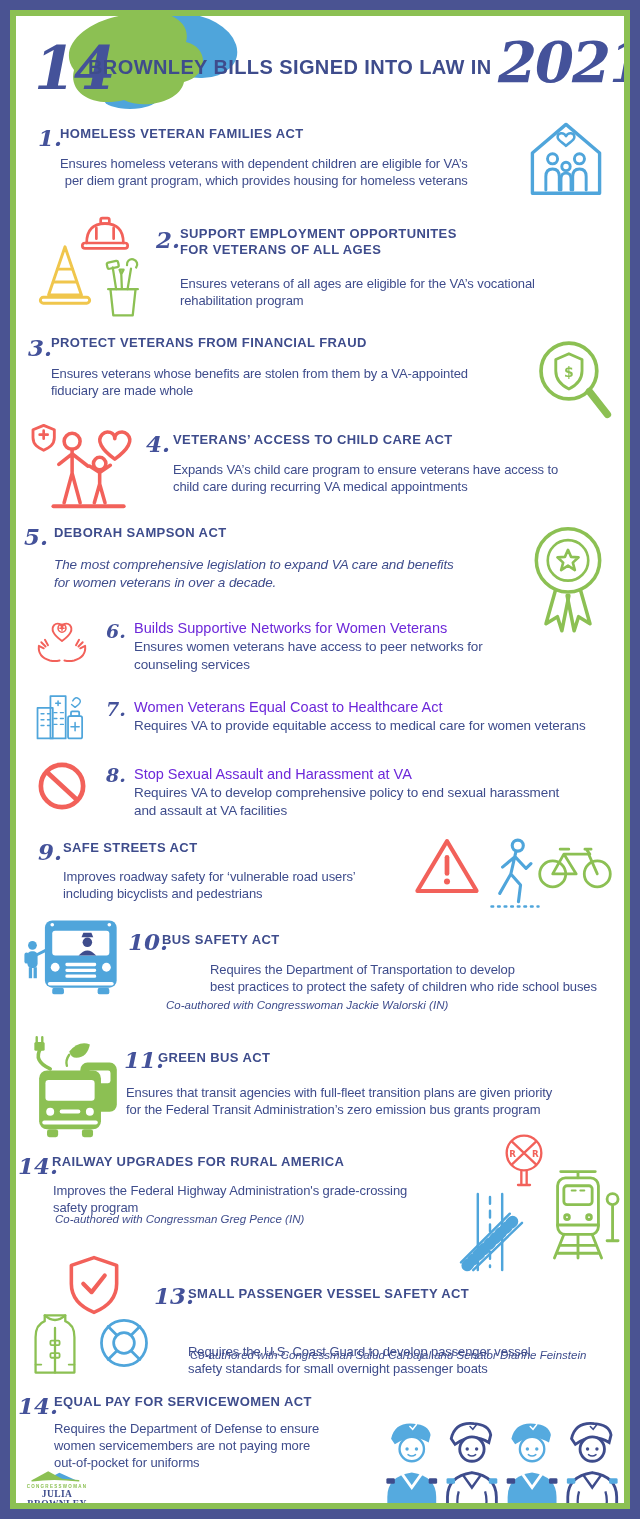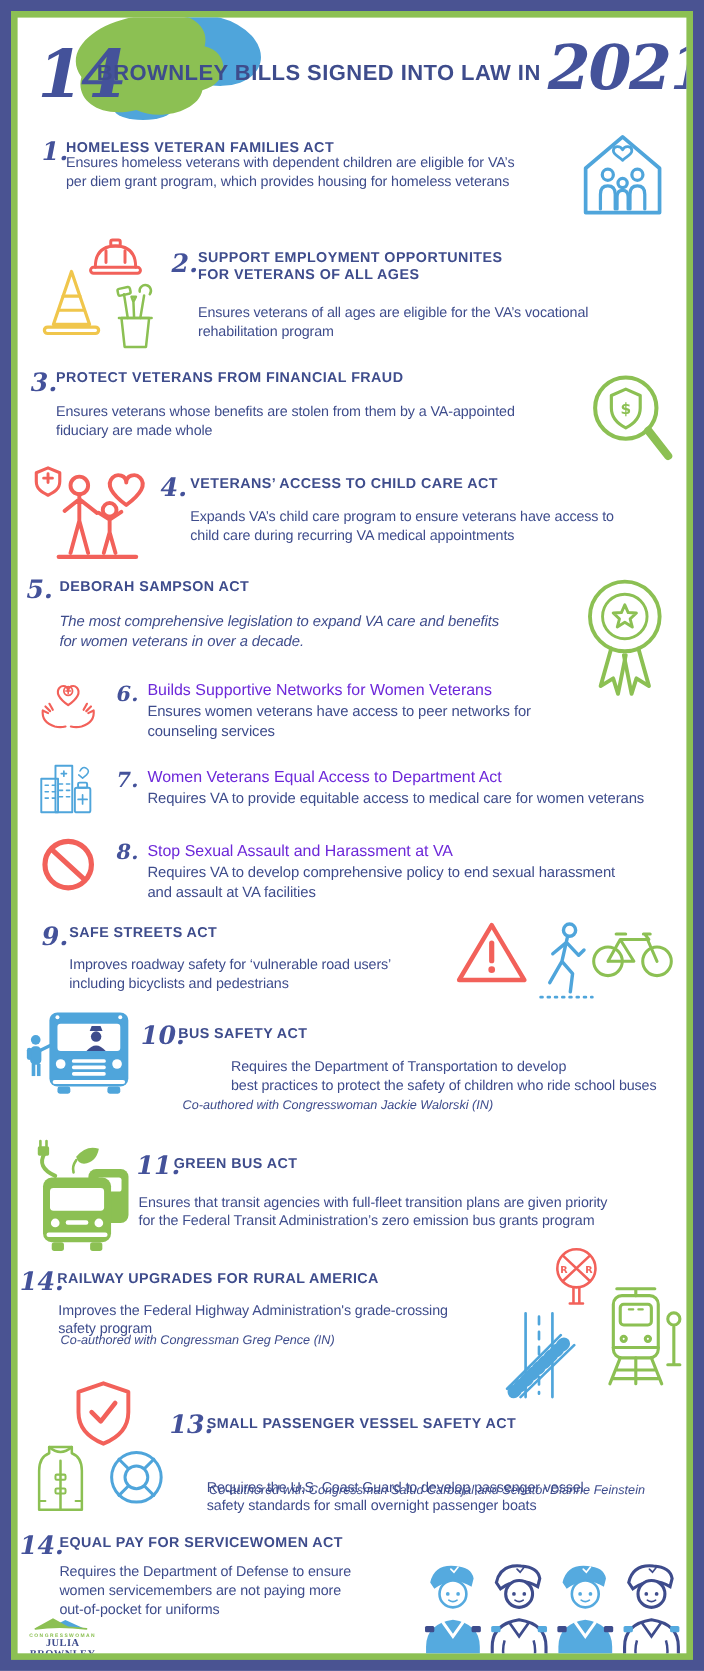--- a/index.html
+++ b/index.html
@@ -37,21 +37,21 @@
         <path d="M72 2 C104 -6 132 8 126 30 C150 36 148 64 124 70 C120 90 84 98 64 88 C32 96 8 80 14 58 C-4 34 28 6 72 2 Z" fill="#8CC053"></path>
       </svg>
       <div class="num num-xl abs" style="left:18px;top:22px;">14</div>
       <div class="title-main" style="left:72px;top:40px;">BROWNLEY BILLS SIGNED INTO LAW IN</div>
       <div class="num num-xl abs" style="left:482px;top:18px;font-size:56px;">2021</div>
     </div>
 
     <div>
       <div class="num" style="left:22px;top:110px;">1.</div>
       <div class="heading" style="left:44px;top:110px;">HOMELESS VETERAN FAMILIES ACT</div>
-      <div class="desc" style="left:44px;top:123px;">Ensures homeless veterans with dependent children are eligible for VA’s
+      <div class="desc" style="left:44px;top:139px;text-align:right;">Ensures homeless veterans with dependent children are eligible for VA’s
 per diem grant program, which provides housing for homeless veterans</div>
       <svg class="ic" style="left:508px;top:100px;" width="84" height="84" viewBox="0 0 100 100" stroke="#4FA5DB" stroke-width="4" fill="none" stroke-linecap="round" stroke-linejoin="round">
         <path d="M10 44 L50 10 L90 44 V92 H10 Z"></path>
         <path d="M50 24 c-2.5-5 -10-4.5 -10 1 c0 4.5 6.5 6.5 10 10.5 c3.5-4 10-6 10-10.5 c0-5.5 -7.5-6 -10-1 Z" stroke-width="3"></path>
         <circle cx="34" cy="51" r="6" stroke-width="3.5"></circle>
         <path d="M26 88 V72 q0-9 8-9 q8 0 8 9 V88" stroke-width="3.5"></path>
         <circle cx="66" cy="51" r="6" stroke-width="3.5"></circle>
         <path d="M58 88 V72 q0-9 8-9 q8 0 8 9 V88" stroke-width="3.5"></path>
         <circle cx="50" cy="60" r="5" stroke-width="3.5"></circle>
         <path d="M44 88 V75 q0-7 6-7 q6 0 6 7 V88" stroke-width="3.5"></path>
@@ -150,21 +150,21 @@
         <path d="M12 44 h5 M23 44 h5 M12 54 h5 M23 54 h5 M12 64 h5 M23 64 h5" stroke-width="2.4"></path>
         <rect x="28" y="14" width="26" height="72"></rect>
         <path d="M41 22 v8 M37 26 h8" stroke-width="2.6"></path>
         <path d="M34 42 h5 M45 42 h5 M34 52 h5 M45 52 h5 M34 62 h5 M45 62 h5" stroke-width="2.4"></path>
         <rect x="58" y="48" width="24" height="38" rx="3"></rect>
         <rect x="63" y="40" width="14" height="8" rx="2"></rect>
         <path d="M70 59 v14 M63 66 h14" stroke-width="2.6"></path>
         <path d="M66 22 q4-8 10-4 q6 4 0 10 l-6 5 l-6-5" stroke-width="2.4"></path>
       </svg>
       <div class="num num-sub" style="left:90px;top:684px;">7.</div>
-      <div class="heading-sub" style="left:118px;top:683px;">Women Veterans Equal Access to Department Act</div>
+      <div class="heading-sub" style="left:118px;top:683px;">Women Veterans Equal Coast to Healthcare Act</div>
       <div class="desc desc-sub" style="left:118px;top:701px;">Requires VA to provide equitable access to medical care for women veterans</div>
     </div>
 
     <div>
       <svg class="ic" style="left:19px;top:743px;" width="54" height="54" viewBox="0 0 92 92" stroke="#F2615A" stroke-width="8" fill="none" stroke-linecap="round">
         <circle cx="46" cy="46" r="36"></circle>
         <path d="M21.5 23.5 L70.5 68.5"></path>
       </svg>
       <div class="num num-sub" style="left:90px;top:750px;">8.</div>
       <div class="heading-sub" style="left:118px;top:750px;">Stop Sexual Assault and Harassment at VA</div>

